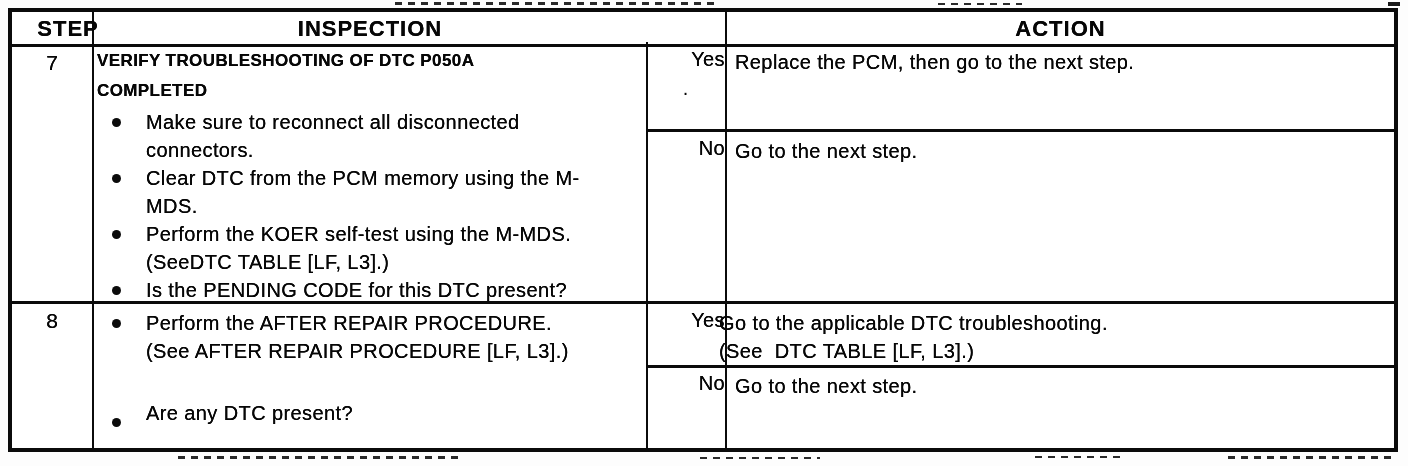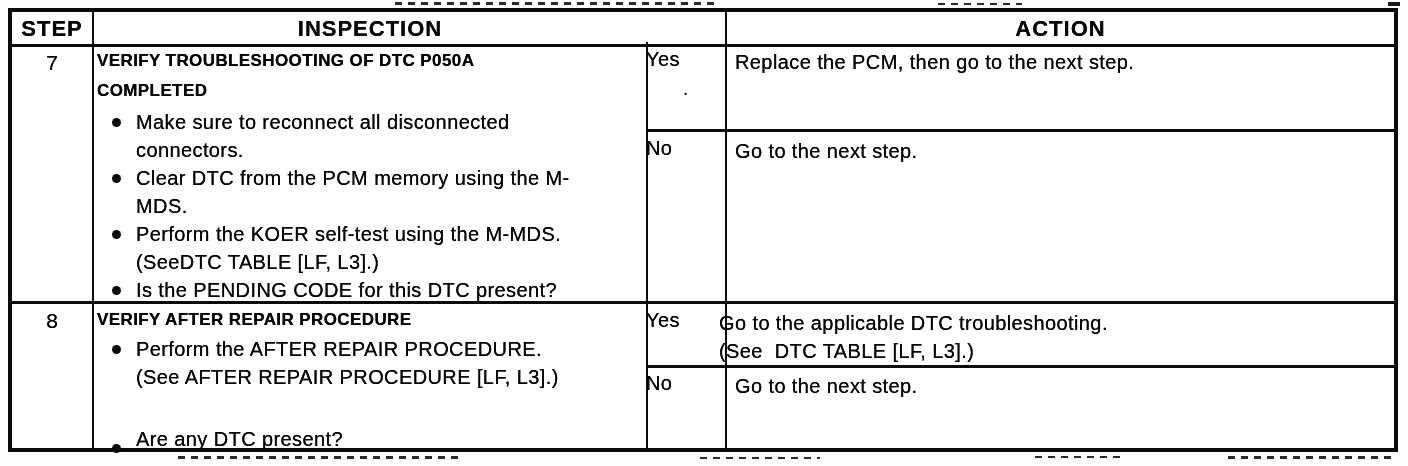--- a/index.html
+++ b/index.html
@@ -33,23 +33,23 @@
     font-weight:bold;font-size:17px;line-height:30px;letter-spacing:0.4px;
     text-shadow:0 0 0.4px #000;white-space:pre-wrap;
   }
   .insp8 .insp-title{line-height:26px;}
   .bullets{margin-top:2px;}
   .bullet{display:flex;align-items:flex-start;}
   .bullet .dot{
     flex:0 0 auto;width:9px;height:9px;border-radius:50%;
     background:#0b0b0b;margin:10px 0 0 15px;
   }
-  .bullet .btxt{margin-left:15px;}
+  .bullet .btxt{margin-left:25px;}
   .bullet.gap{margin-top:34px;align-items:flex-end;}
-  .yn{font-size:20px;letter-spacing:0.4px;text-align:left;text-shadow:0 0 0.5px #000;}
+  .yn{font-size:20px;letter-spacing:0.4px;text-align:right;text-shadow:0 0 0.5px #000;}
   .artifact-dot{font-size:20px;text-align:center;line-height:28px;}
 </style>
 </head>
 <body>
 
 <div class="page">
 
   <div class="scanline" style="left:395px;top:2px;width:320px;height:3px;"></div>
   <div class="scanline" style="left:938px;top:3px;width:84px;height:2px;"></div>
   <div class="smudge" style="left:1388px;top:2px;width:12px;height:4px;"></div>
@@ -57,21 +57,21 @@
   <div class="table">
 
     <div class="ln" style="left:80px;top:0;width:2px;height:436px;"></div>
     <div class="ln" style="left:634px;top:30px;width:2px;height:406px;"></div>
     <div class="ln" style="left:713px;top:0;width:2px;height:436px;"></div>
     <div class="ln" style="left:0;top:32px;width:1382px;height:3px;"></div>
     <div class="ln" style="left:0;top:289px;width:1382px;height:3px;"></div>
     <div class="ln" style="left:634px;top:117px;width:748px;height:3px;"></div>
     <div class="ln" style="left:634px;top:353px;width:748px;height:3px;"></div>
 
-    <div class="cell hdr" style="left:0;top:2px;width:80px;">STEP</div>
+    <div class="cell hdr" style="left:16px;top:2px;width:80px;">STEP</div>
     <div class="cell hdr" style="left:82px;top:2px;width:552px;">INSPECTION</div>
     <div class="cell hdr" style="left:715px;top:2px;width:667px;">ACTION</div>
 
     <div class="cell step-num" style="left:0;top:38px;width:80px;">7</div>
 
     <div class="cell insp7" style="left:85px;top:34px;width:545px;">
       <div class="insp-title">VERIFY TROUBLESHOOTING OF DTC P050A
 COMPLETED</div>
       <div class="bullets">
         <div class="bullet">
@@ -99,21 +99,20 @@
     <div class="cell yn" style="left:634px;top:36px;width:79px;">Yes</div>
     <div class="cell artifact-dot" style="left:634px;top:62px;width:79px;">.</div>
     <div class="cell txt" style="left:723px;top:36px;width:650px;">Replace the PCM, then go to the next step.</div>
 
     <div class="cell yn" style="left:634px;top:125px;width:79px;">No</div>
     <div class="cell txt" style="left:723px;top:125px;width:650px;">Go to the next step.</div>
 
     <div class="cell step-num" style="left:0;top:296px;width:80px;">8</div>
 
     <div class="cell insp8" style="left:85px;top:295px;width:545px;">
-      <div class="insp-title">VERIFY AFTER REPAIR PROCEDURE</div>
       <div class="bullets">
         <div class="bullet">
             <span class="dot"></span>
             <span class="btxt txt">Perform the AFTER REPAIR PROCEDURE.
 (See AFTER REPAIR PROCEDURE [LF, L3].)</span>
           </div>
         <div class="bullet gap">
             <span class="dot"></span>
             <span class="btxt txt">Are any DTC present?</span>
           </div>

